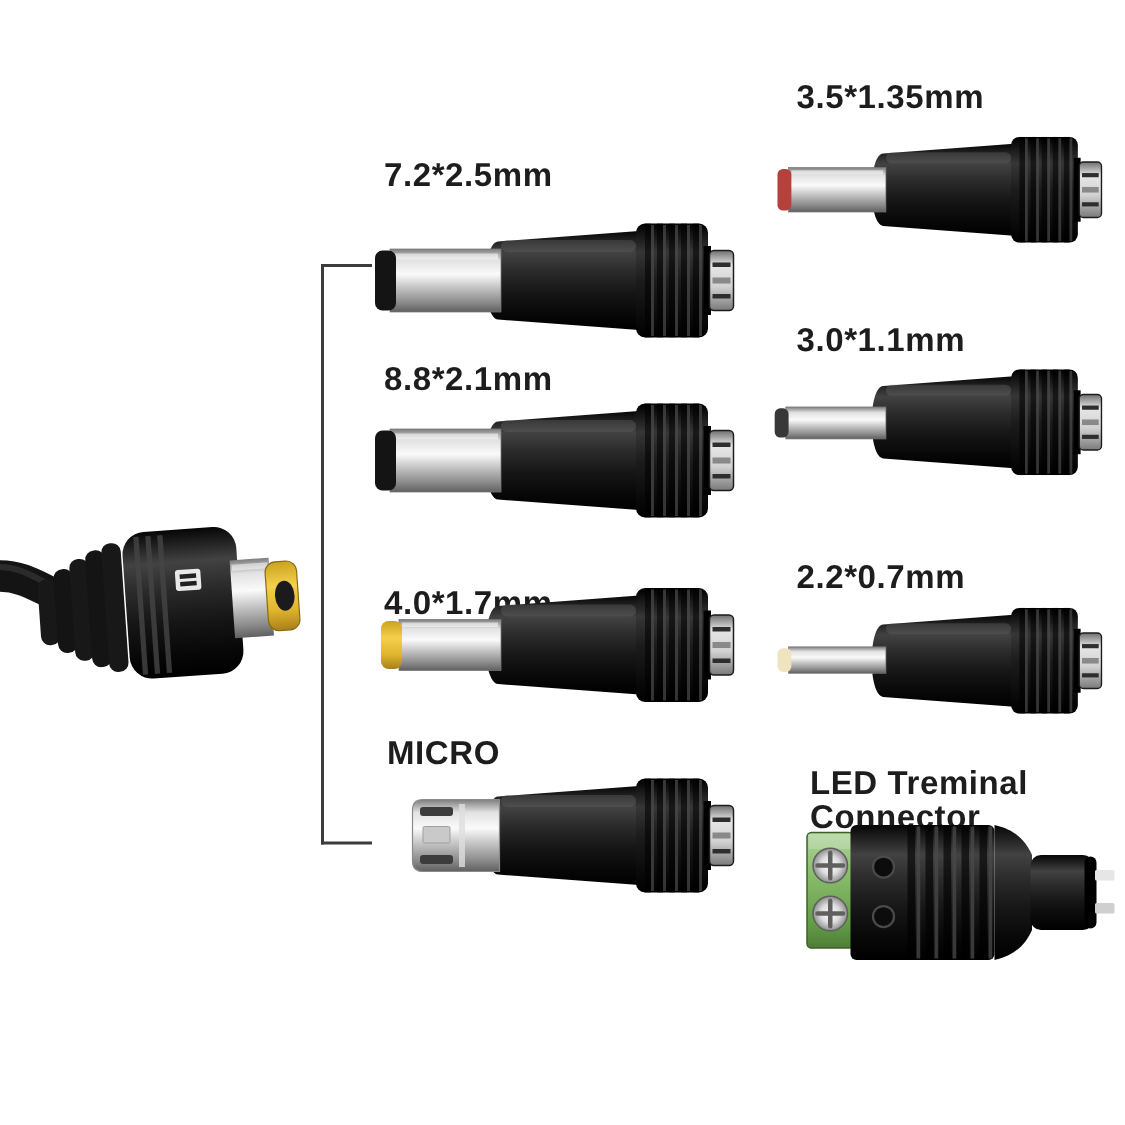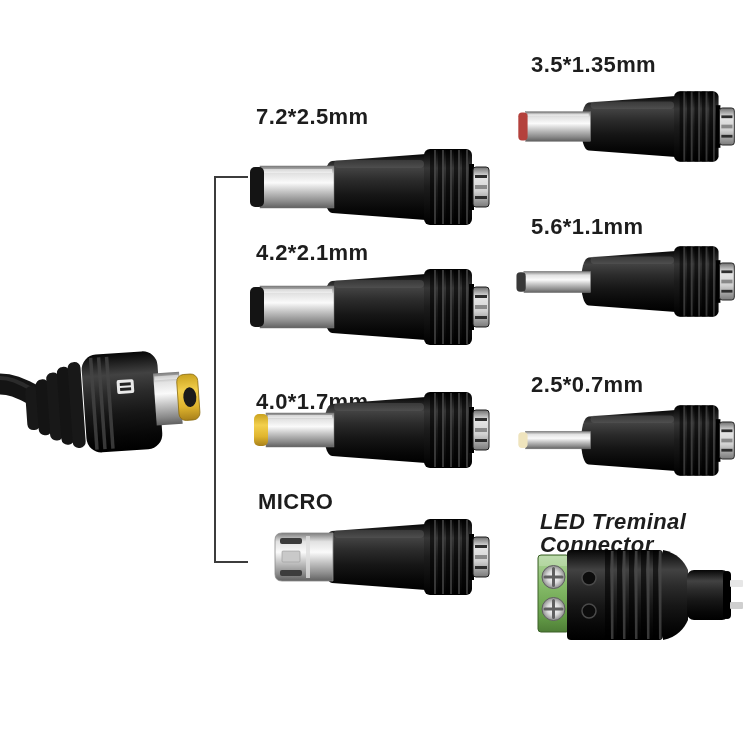--- a/index.html
+++ b/index.html
@@ -1,20 +1,20 @@
 <!DOCTYPE html>
 <html><head>
 <meta charset="utf-8">
 <style>
   html,body{margin:0;padding:0;background:#fff;}
   #stage{position:relative;width:750px;height:750px;background:#ffffff;overflow:hidden;
          font-family:"Liberation Sans",sans-serif;}
   .lbl{position:absolute;font-weight:bold;font-size:22px;line-height:1.05;color:#1d1d1d;
        letter-spacing:.4px;white-space:nowrap;}
-  .lbl.wrap{white-space:normal;width:190px;font-style:italic;}
+  .lbl.wrap{white-space:normal;width:190px;}
   .art{position:absolute;}
   .bracket-line{position:absolute;background:#3c3c3c;}
 </style>
 </head>
 <body>
 
 <svg width="0" height="0" style="position:absolute" aria-hidden="true">
   <defs>
     <linearGradient id="gMetal" x1="0" y1="0" x2="0" y2="1">
       <stop offset="0" stop-color="#7d7d7d"></stop>
@@ -193,21 +193,21 @@
 
   <div>
     <div class="lbl" style="left:256px;top:105px">7.2*2.5mm</div>
     <svg class="art" style="left:240px;top:139px" width="260" height="96" viewBox="0 0 260 96">
       <use href="#abody"></use>
         <use href="#tip55"></use>
       </svg>
   </div>
 
   <div>
-    <div class="lbl" style="left:256px;top:241px">4.2*2.1mm</div>
+    <div class="lbl" style="left:256px;top:241px">8.8*2.1mm</div>
     <svg class="art" style="left:240px;top:259px" width="260" height="96" viewBox="0 0 260 96">
       <use href="#abody"></use>
         <use href="#tip55"></use>
       </svg>
   </div>
 
   <div>
     <div class="lbl" style="left:256px;top:390px">4.0*1.7mm</div>
     <svg class="art" style="left:240px;top:382px" width="260" height="96" viewBox="0 0 260 96">
       <use href="#abody"></use>
@@ -225,29 +225,29 @@
 
   <div>
     <div class="lbl" style="left:531px;top:53px">3.5*1.35mm</div>
     <svg class="art" style="left:503px;top:82px" width="242" height="89" viewBox="0 0 260 96">
       <use href="#abody"></use>
         <use href="#tip35"></use>
       </svg>
   </div>
 
   <div>
-    <div class="lbl" style="left:531px;top:215px">5.6*1.1mm</div>
+    <div class="lbl" style="left:531px;top:215px">3.0*1.1mm</div>
     <svg class="art" style="left:503px;top:237px" width="242" height="89" viewBox="0 0 260 96">
       <use href="#abody"></use>
         <use href="#tip30"></use>
       </svg>
   </div>
 
   <div>
-    <div class="lbl" style="left:531px;top:373px">2.5*0.7mm</div>
+    <div class="lbl" style="left:531px;top:373px">2.2*0.7mm</div>
     <svg class="art" style="left:503px;top:396px" width="242" height="89" viewBox="0 0 260 96">
       <use href="#abody"></use>
         <use href="#tip25"></use>
       </svg>
   </div>
 
   <div>
     <div class="lbl wrap" style="left:540px;top:510px">LED Treminal Connector</div>
     <svg class="art" style="left:537px;top:548px" width="212" height="95" viewBox="0 0 212 95">
       <use href="#gled"></use>

